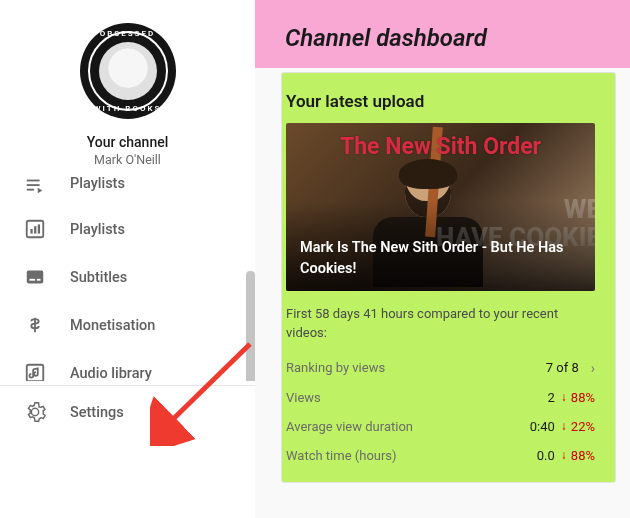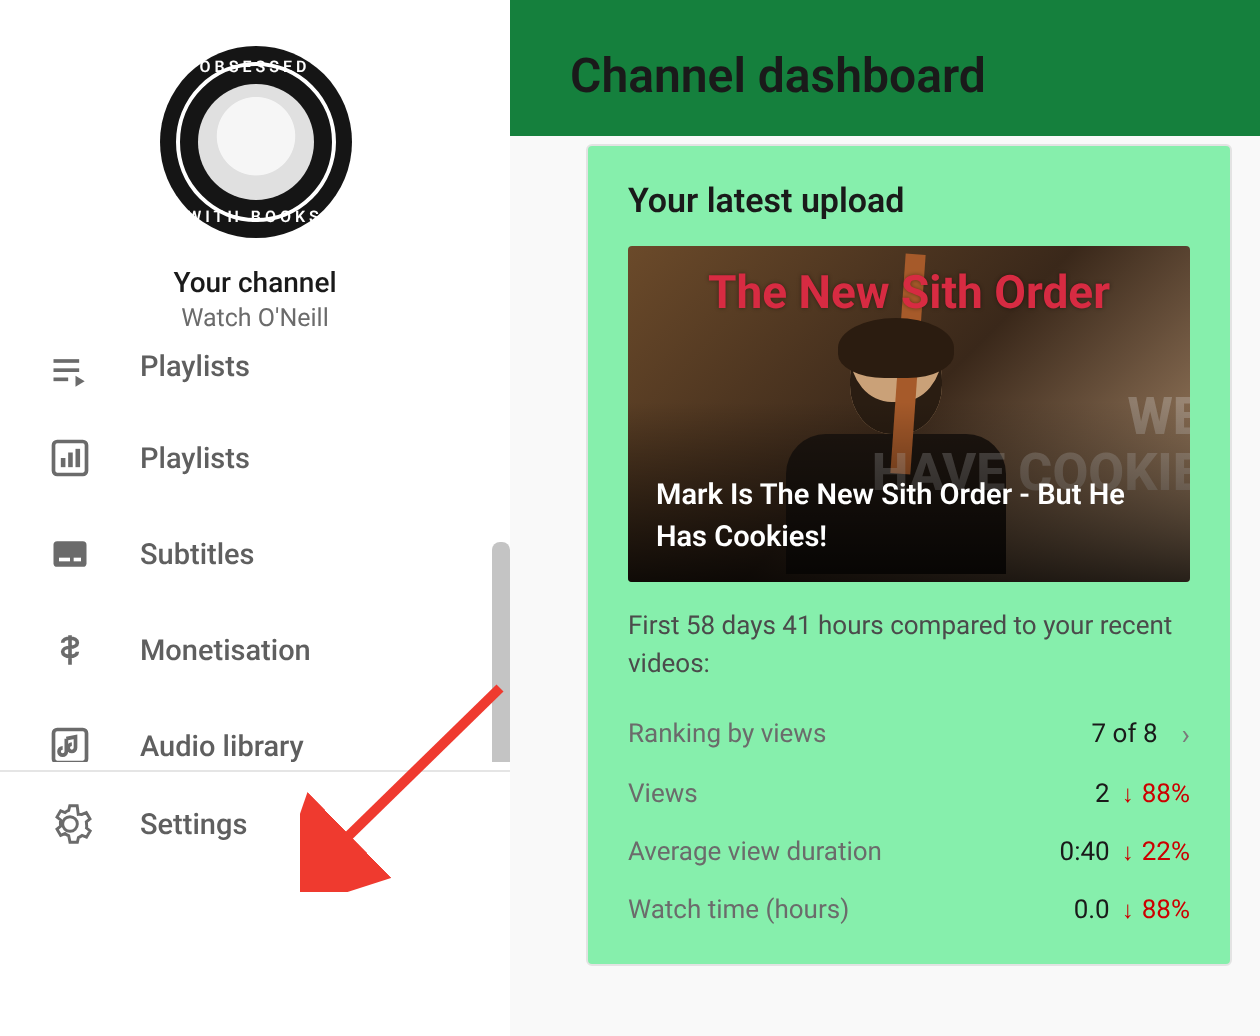--- a/index.html
+++ b/index.html
@@ -107,34 +107,35 @@
   }
   .scroll-thumb{
     position:absolute;
     right:0; top:96px;
     width:9px; height:190px;
     background:#c4c4c4;
     border-radius:4px;
   }
   .title-bar{
     padding:24px 0 16px 30px;
-    background:#15803d;
+    background:#f9a8d4;
+    font-style:italic;
   }
   .title-bar h1{
     margin:0;
     font-size:24px;
     font-weight:600;
     color:#1a1a1a;
   }
   .card{
-    margin:4px 14px 0 38px;
-    background:#86efac;
+    margin:4px 14px 0 26px;
+    background:#bef264;
     border:1px solid #e3e3e3;
     border-radius:3px;
-    padding:18px 20px 12px 20px;
+    padding:18px 20px 12px 4px;
   }
   .card h2{
     margin:0 0 12px 0;
     font-size:17px;
     font-weight:600;
     color:#1a1a1a;
   }
   .thumb{
     width:100%;
     height:168px;
@@ -232,21 +233,21 @@
   <div class="channel-head">
     <div class="avatar-circle">
       <div class="avatar-inner">
         <span class="avatar-top-text">OBSESSED</span>
         <div class="avatar-ring"></div>
         <div class="avatar-dog"></div>
         <span class="avatar-bot-text">WITH BOOKS</span>
       </div>
     </div>
     <div class="your-channel-label">Your channel</div>
-    <div class="owner-name">Watch O'Neill</div>
+    <div class="owner-name">Mark O'Neill</div>
   </div>
 
   <div class="nav-scroll">
     <ul class="nav-list">
       <li class="nav-item cut">
         <span class="ic">
           <svg width="22" height="22" viewBox="0 0 24 24" fill="#6b6b6b">
               <rect x="3" y="5" width="14" height="2"></rect>
               <rect x="3" y="10" width="14" height="2"></rect>
               <rect x="3" y="15" width="8" height="2"></rect>

